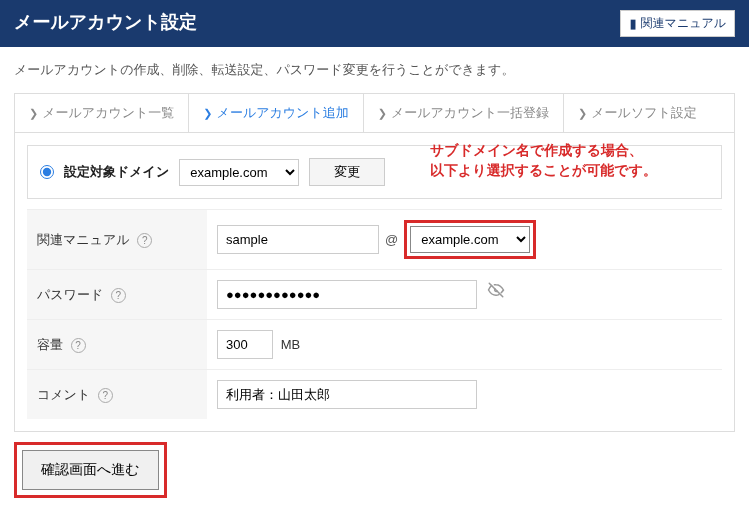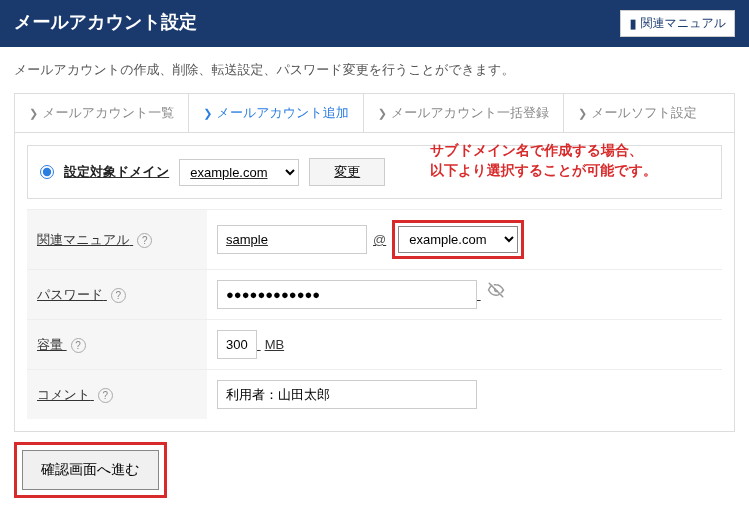--- a/index.html
+++ b/index.html
@@ -49,21 +49,20 @@
   }
   .tab:last-child { border-right: none; }
   .tab.active { color: #2a7de1; }
   .tab .chev { font-size: 11px; }
   .panel {
     border: 1px solid #ddd;
     border-top: none;
     margin: 0 14px 2px 14px;
     padding: 12px;
     position: relative;
-    text-decoration: underline;
   }
   .domain-row {
     border: 1px solid #ddd;
     padding: 12px;
     display: flex;
     align-items: center;
     gap: 10px;
     margin-bottom: 10px;
   }
   .radio { width: 14px; height: 14px; accent-color: #2a7de1; }
@@ -112,24 +111,24 @@
     border-radius: 50%;
     font-size: 10px;
     color: #888;
     margin-left: 4px;
     cursor: pointer;
   }
   input.tf {
     border: 1px solid #ccc;
     padding: 6px 8px;
     font-size: 13px;
-    width: 150px;
+    width: 162px;
   }
   input.tf.wide { width: 260px; }
-  input.tf.narrow { width: 40px; }
+  input.tf.narrow { width: 56px; }
   .acct-cell { display: flex; align-items: center; gap: 6px; flex-wrap: wrap; }
   .at { color: #555; }
   select.sub {
     border: 1px solid #888;
     padding: 4px 6px;
     font-size: 13px;
     min-width: 120px;
     background: #fff;
   }
   .redbox { border: 3px solid #d82a2a; padding: 3px; display: inline-block; }

